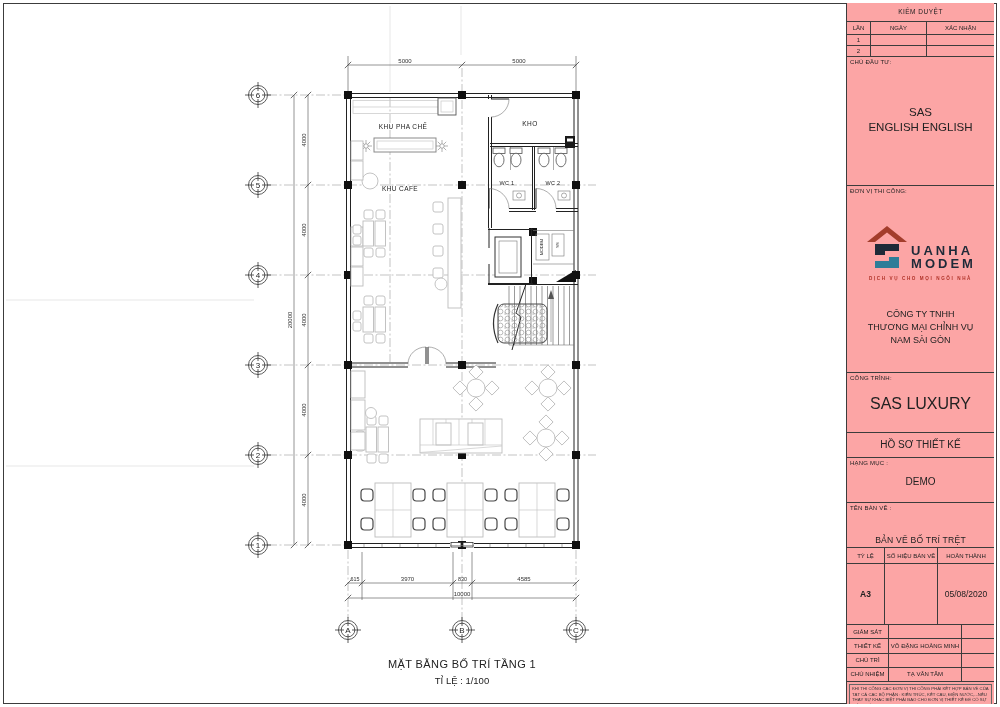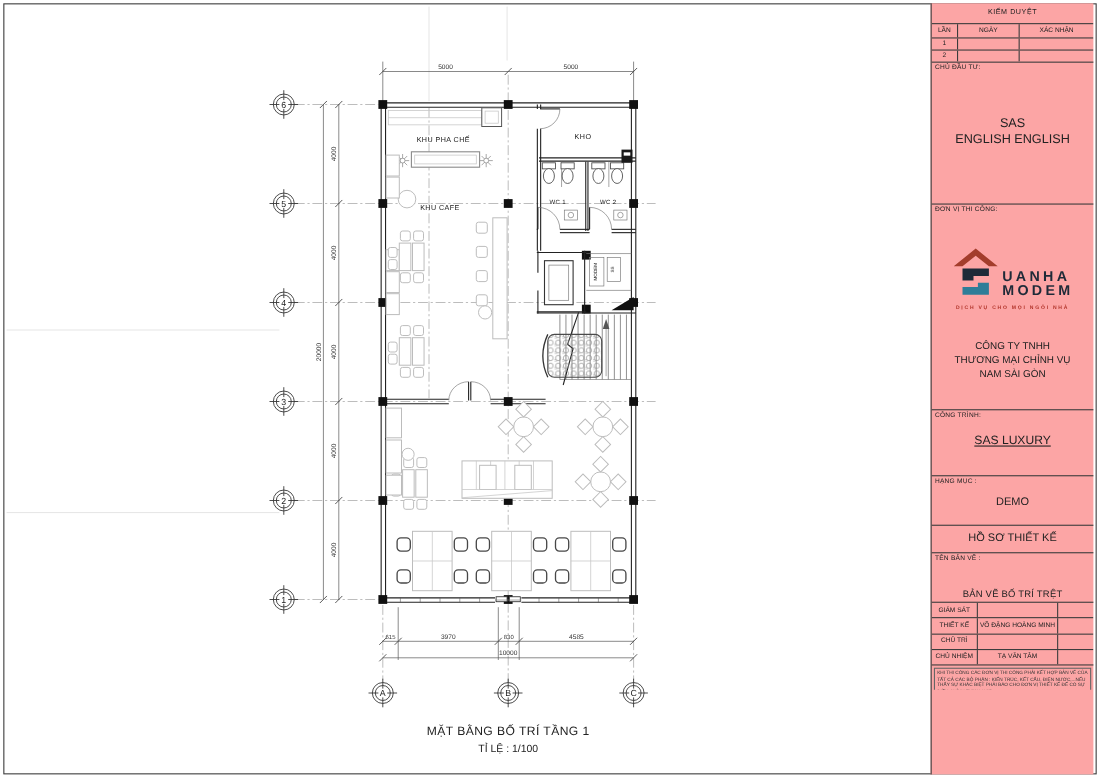--- a/index.html
+++ b/index.html
@@ -448,37 +448,49 @@
       </div>
       <div class="ctr" style="top:122px;font-size:9px;line-height:13px;">
         <div>CÔNG TY TNHH</div>
         <div>THƯƠNG MẠI CHỈNH VỤ</div>
         <div>NAM SÀI GÒN</div>
       </div>
     </div>
 
     <div class="sec" style="height:60px;">
       <div class="lbl">CÔNG TRÌNH:</div>
-      <div class="ctr" style="top:22px;font-size:11px;text-decoration:underline;">SAS LUXURY</div>
+      <div class="ctr" style="top:22px;font-size:16px;">SAS LUXURY</div>
+    </div>
+
+    <div class="sec" style="height:25px;">
+      <div class="ctr" style="top:0;line-height:24px;font-size:10px;">HỒ SƠ THIẾT KẾ</div>
     </div>
 
     <div class="sec" style="height:45px;">
       <div class="lbl">HẠNG MỤC :</div>
       <div class="ctr" style="top:18px;font-size:10px;">DEMO</div>
     </div>
 
-    <div class="sec" style="height:25px;">
-      <div class="ctr" style="top:0;line-height:24px;font-size:10px;">HỒ SƠ THIẾT KẾ</div>
-    </div>
-
     <div class="sec" style="height:45px;">
       <div class="lbl">TÊN BẢN VẼ :</div>
       <div class="ctr" style="top:32px;font-size:8.6px;letter-spacing:.2px;">BẢN VẼ BỐ TRÍ TRỆT</div>
     </div>
 
+    <div class="sec" style="height:77px;">
+      <div class="flexrow" style="height:16px;border-bottom:1px solid #3c3c3c;">
+        <div class="cell" style="width:38px;">TỶ LỆ</div>
+        <div class="cell" style="width:53px;">SỐ HIỆU BẢN VẼ</div>
+        <div class="cell" style="flex:1;">HOÀN THÀNH</div>
+      </div>
+      <div class="flexrow" style="height:60px;">
+        <div class="cell" style="width:38px;font-size:8.5px;font-weight:bold;">A3</div>
+        <div class="cell" style="width:53px;"></div>
+        <div class="cell" style="flex:1;font-size:8.5px;">05/08/2020</div>
+      </div>
+    </div>
 
     <div class="sec" style="height:57px;display:flex;flex-direction:column;">
       <div class="prow">
         <div class="cell" style="width:42px;">GIÁM SÁT</div>
         <div class="cell" style="flex:1;"></div>
         <div class="cell" style="width:32px;"></div>
       </div>
       <div class="prow">
         <div class="cell" style="width:42px;">THIẾT KẾ</div>
         <div class="cell" style="flex:1;">VÕ ĐẶNG HOÀNG MINH</div>

